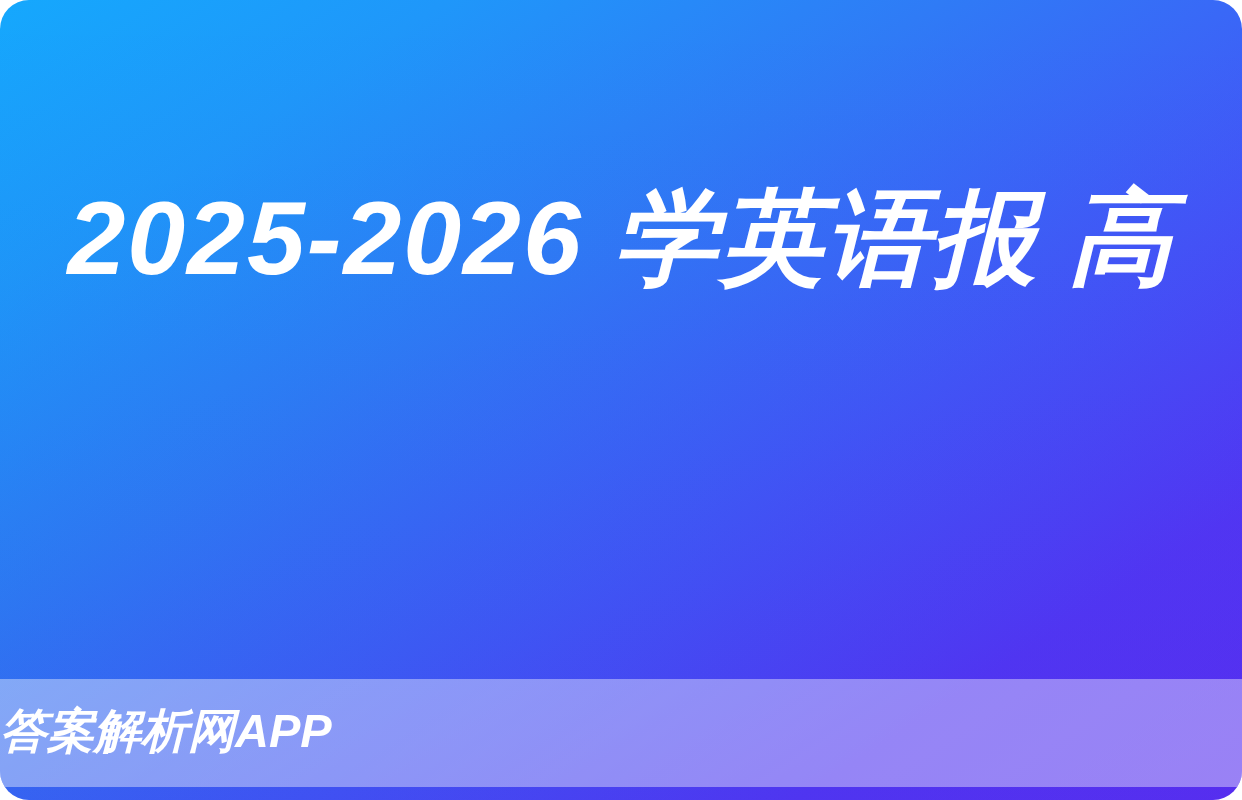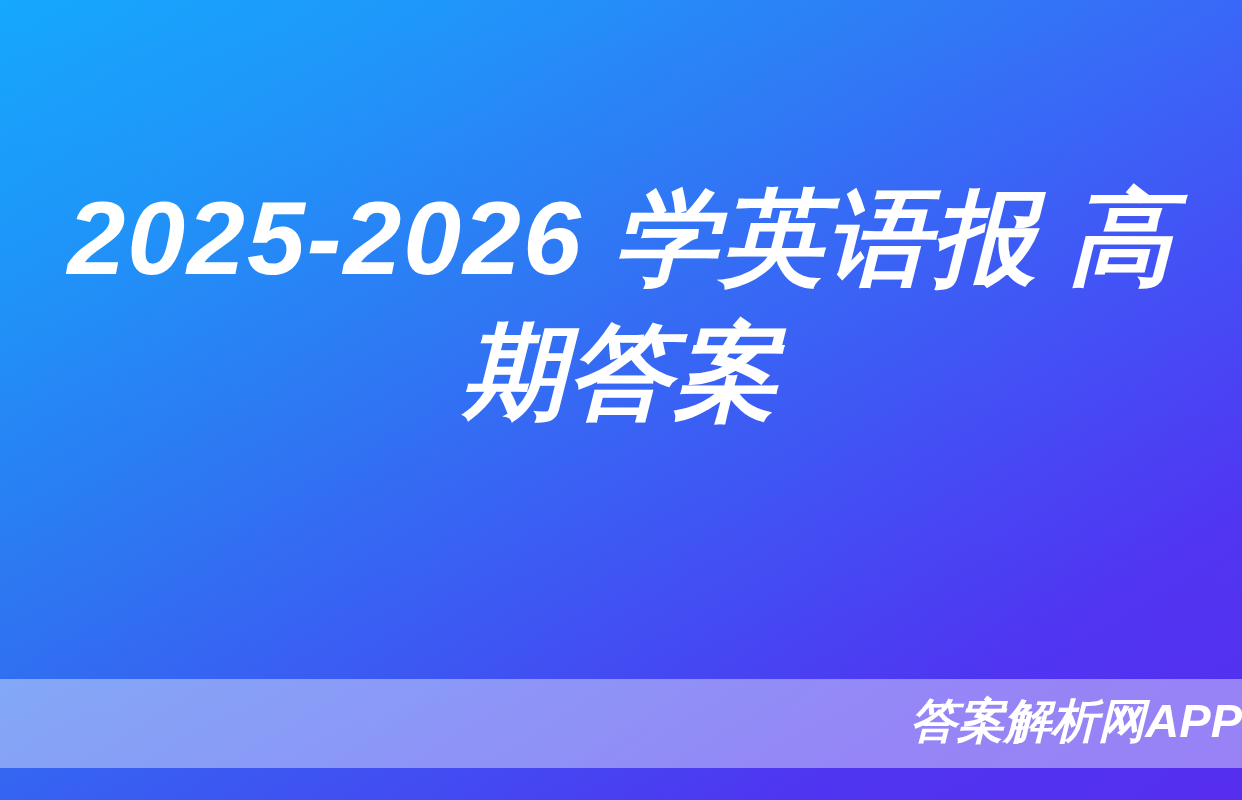--- a/index.html
+++ b/index.html
@@ -16,20 +16,21 @@
     font-family: "Liberation Sans", "DejaVu Sans", sans-serif;
     
     background:
       linear-gradient(to bottom right,
         #15a8fd 0%,
         #1f97fa 18%,
         #2f7bf6 38%,
         #4355f8 62%,
         #5436f6 82%,
         #5c2ef5 100%);
+    border-radius: 29px;
   }
 
   
   #poster::before {
     content: "";
     position: absolute;
     inset: 0;
     background: linear-gradient(to bottom, rgba(0,0,0,0.00) 0%, rgba(10,40,160,0.07) 100%);
     pointer-events: none;
   }
@@ -56,25 +57,25 @@
     white-space: nowrap;
     text-rendering: geometricPrecision;
   }
 
   
   .watermark-bar {
     position: absolute;
     left: 0;
     right: 0;
     top: 679px;
-    height: 89px;
+    height: 108px;
     background: rgba(255, 255, 255, 0.40);
     display: flex;
     align-items: center;
-    justify-content: flex-end;
+    justify-content: flex-start;
     z-index: 3;
   }
 
   .watermark-text {
     color: #ffffff;
     font-size: 47px;
     line-height: 47px;
     font-weight: 700;
     font-style: italic;
     letter-spacing: 0px;
@@ -82,20 +83,19 @@
     transform: translateY(-3px);
   }
 </style>
 </head>
 <body>
 
 <div id="poster">
 
   <div class="title-block">
     <span class="title-line">2025-2026 学英语报 高</span>
-    <span class="title-line">期答案</span>
   </div>
 
   <div class="watermark-bar">
     <span class="watermark-text">答案解析网APP</span>
   </div>
 
 </div>
 
 </body></html>

